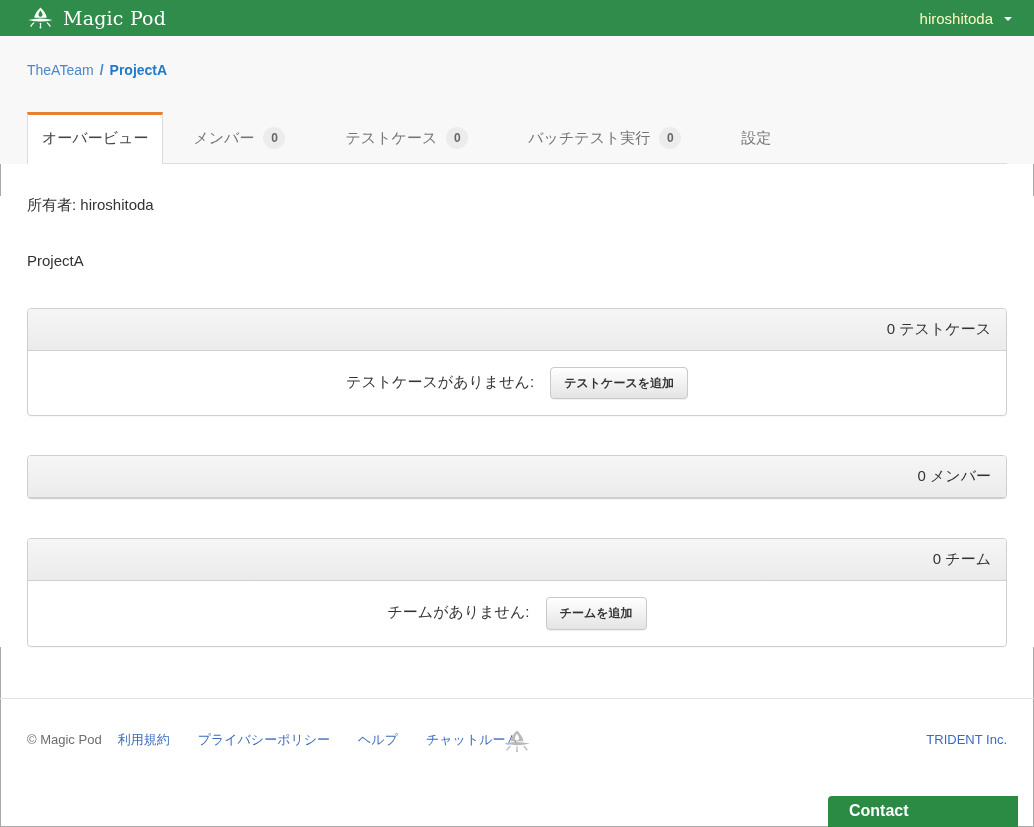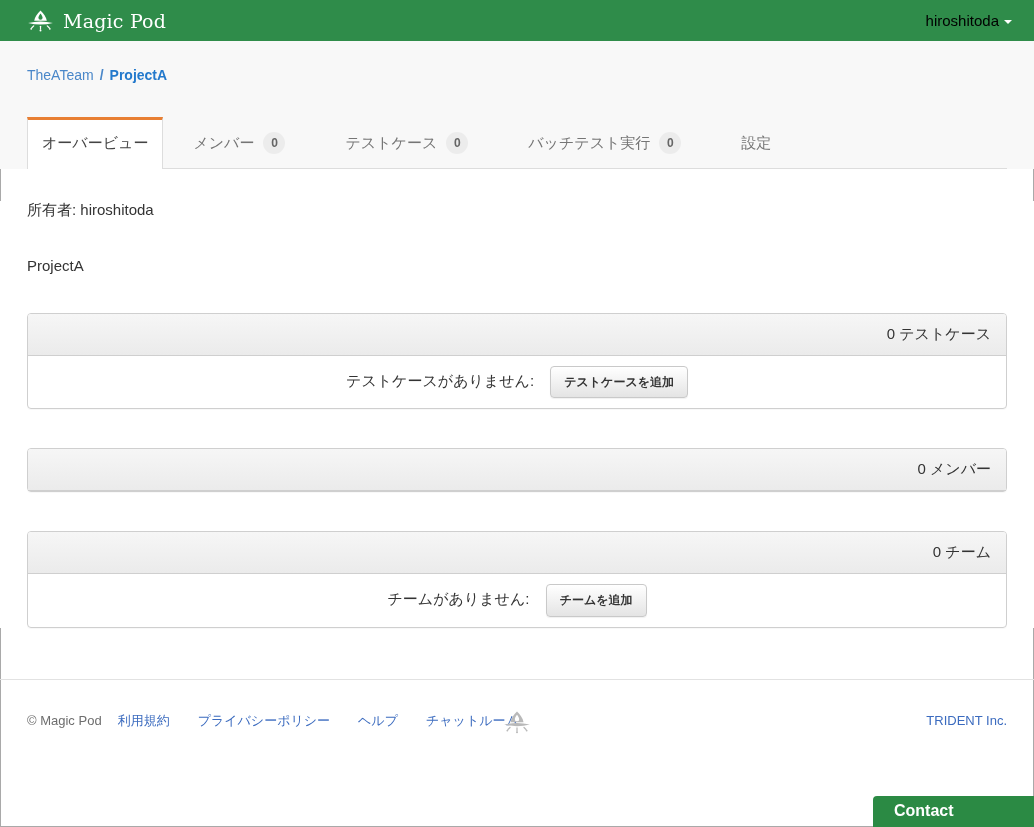--- a/index.html
+++ b/index.html
@@ -4,26 +4,26 @@
 <style>
   * { margin:0; padding:0; box-sizing:border-box; }
   html,body { width:1034px; height:827px; }
   body {
     font-family:"Liberation Sans","DejaVu Sans",sans-serif;
     background:#ffffff; color:#333; position:relative; overflow:hidden;
     box-shadow: inset 0 0 0 1px #a9a9a9;
   }
   
   .navbar {
-    height:41px; background:#2f8c4a; display:flex; align-items:center;
+    height:36px; background:#2f8c4a; display:flex; align-items:center;
     justify-content:space-between; padding:0 22px 0 27px;
   }
   .brand { display:flex; align-items:center; gap:9px; color:#fff; }
   .brand-name { font-family:"DejaVu Serif","Liberation Serif",serif; font-size:19px; letter-spacing:.2px; }
-  .user-menu { color:#000000; font-size:15px; display:flex; align-items:center; gap:5px; cursor:pointer; }
+  .user-menu { color:#fef9c3; font-size:15px; display:flex; align-items:center; gap:11px; cursor:pointer; }
   .caret { width:0; height:0; border-top:4px solid #fff; border-left:4px solid transparent; border-right:4px solid transparent; margin-top:2px; }
   
   .header-section { background:#f8f8f8; padding:26px 27px 0; }
   .breadcrumb { font-size:14px; margin-bottom:34px; }
   .breadcrumb a { text-decoration:none; }
   .crumb-org { color:#4a87c9; }
   .crumb-sep { color:#4a87c9; margin:0 6px; font-weight:bold; }
   .crumb-project { color:#2379cc; font-weight:bold; }
   .tabbar { display:flex; border-bottom:1px solid #dddddd; }
   .tab {
@@ -47,21 +47,21 @@
   .panel {
     border:1px solid #cfcfcf; border-radius:4px; margin-top:39px;
     box-shadow:0 1px 1px rgba(0,0,0,.03);
   }
   .panel:first-of-type { margin-top:47px; }
   .panel-heading {
     padding:11px 15px; font-size:15px; color:#333;
     background:linear-gradient(#f6f6f6,#ebebeb);
     border-bottom:1px solid #cfcfcf; border-radius:3px 3px 0 0;text-align:right;
   }
-  .panel-body { padding:10px 15px; text-align:center; font-size:15px; color:#333; }
+  .panel-body { padding:16px 15px; text-align:center; font-size:15px; color:#333; }
   .btn-default {
     display:inline-block; margin-left:12px; padding:8px 13px;
     font-size:12px; font-weight:bold; color:#333; line-height:1.2;
     background:linear-gradient(#ffffff,#e4e4e4); border:1px solid #c9c9c9;
     border-radius:4px; cursor:pointer;
     font-family:"Liberation Sans","DejaVu Sans",sans-serif;
     box-shadow:0 1px 1px rgba(0,0,0,.06);
   }
   
   .footer {
@@ -70,21 +70,21 @@
     display:flex; align-items:center; font-size:13px; color:#6e6e6e;
   }
   .footer-links { display:flex; gap:28px; margin-left:16px; }
   .footer a { color:#3b6bbf; text-decoration:none; }
   .footer-logo {
     position:absolute; left:50%; top:30px; transform:translateX(-50%);
     color:#b9b9b9;
   }
   .company { margin-left:auto; }
   .contact-btn {
-    position:absolute; right:0; bottom:0; width:161px; height:31px;
+    position:absolute; right:16px; bottom:0; width:190px; height:31px;
     background:#2b8a44; color:#fff; font-weight:bold; font-size:16px;
     line-height:30px; padding-left:21px; border-radius:4px 0 0 0;
     cursor:pointer; font-family:"Liberation Sans","DejaVu Sans",sans-serif;
   }
   .ufo { display:block; }
 </style>
 </head>
 <body>
 
 <div class="navbar">

